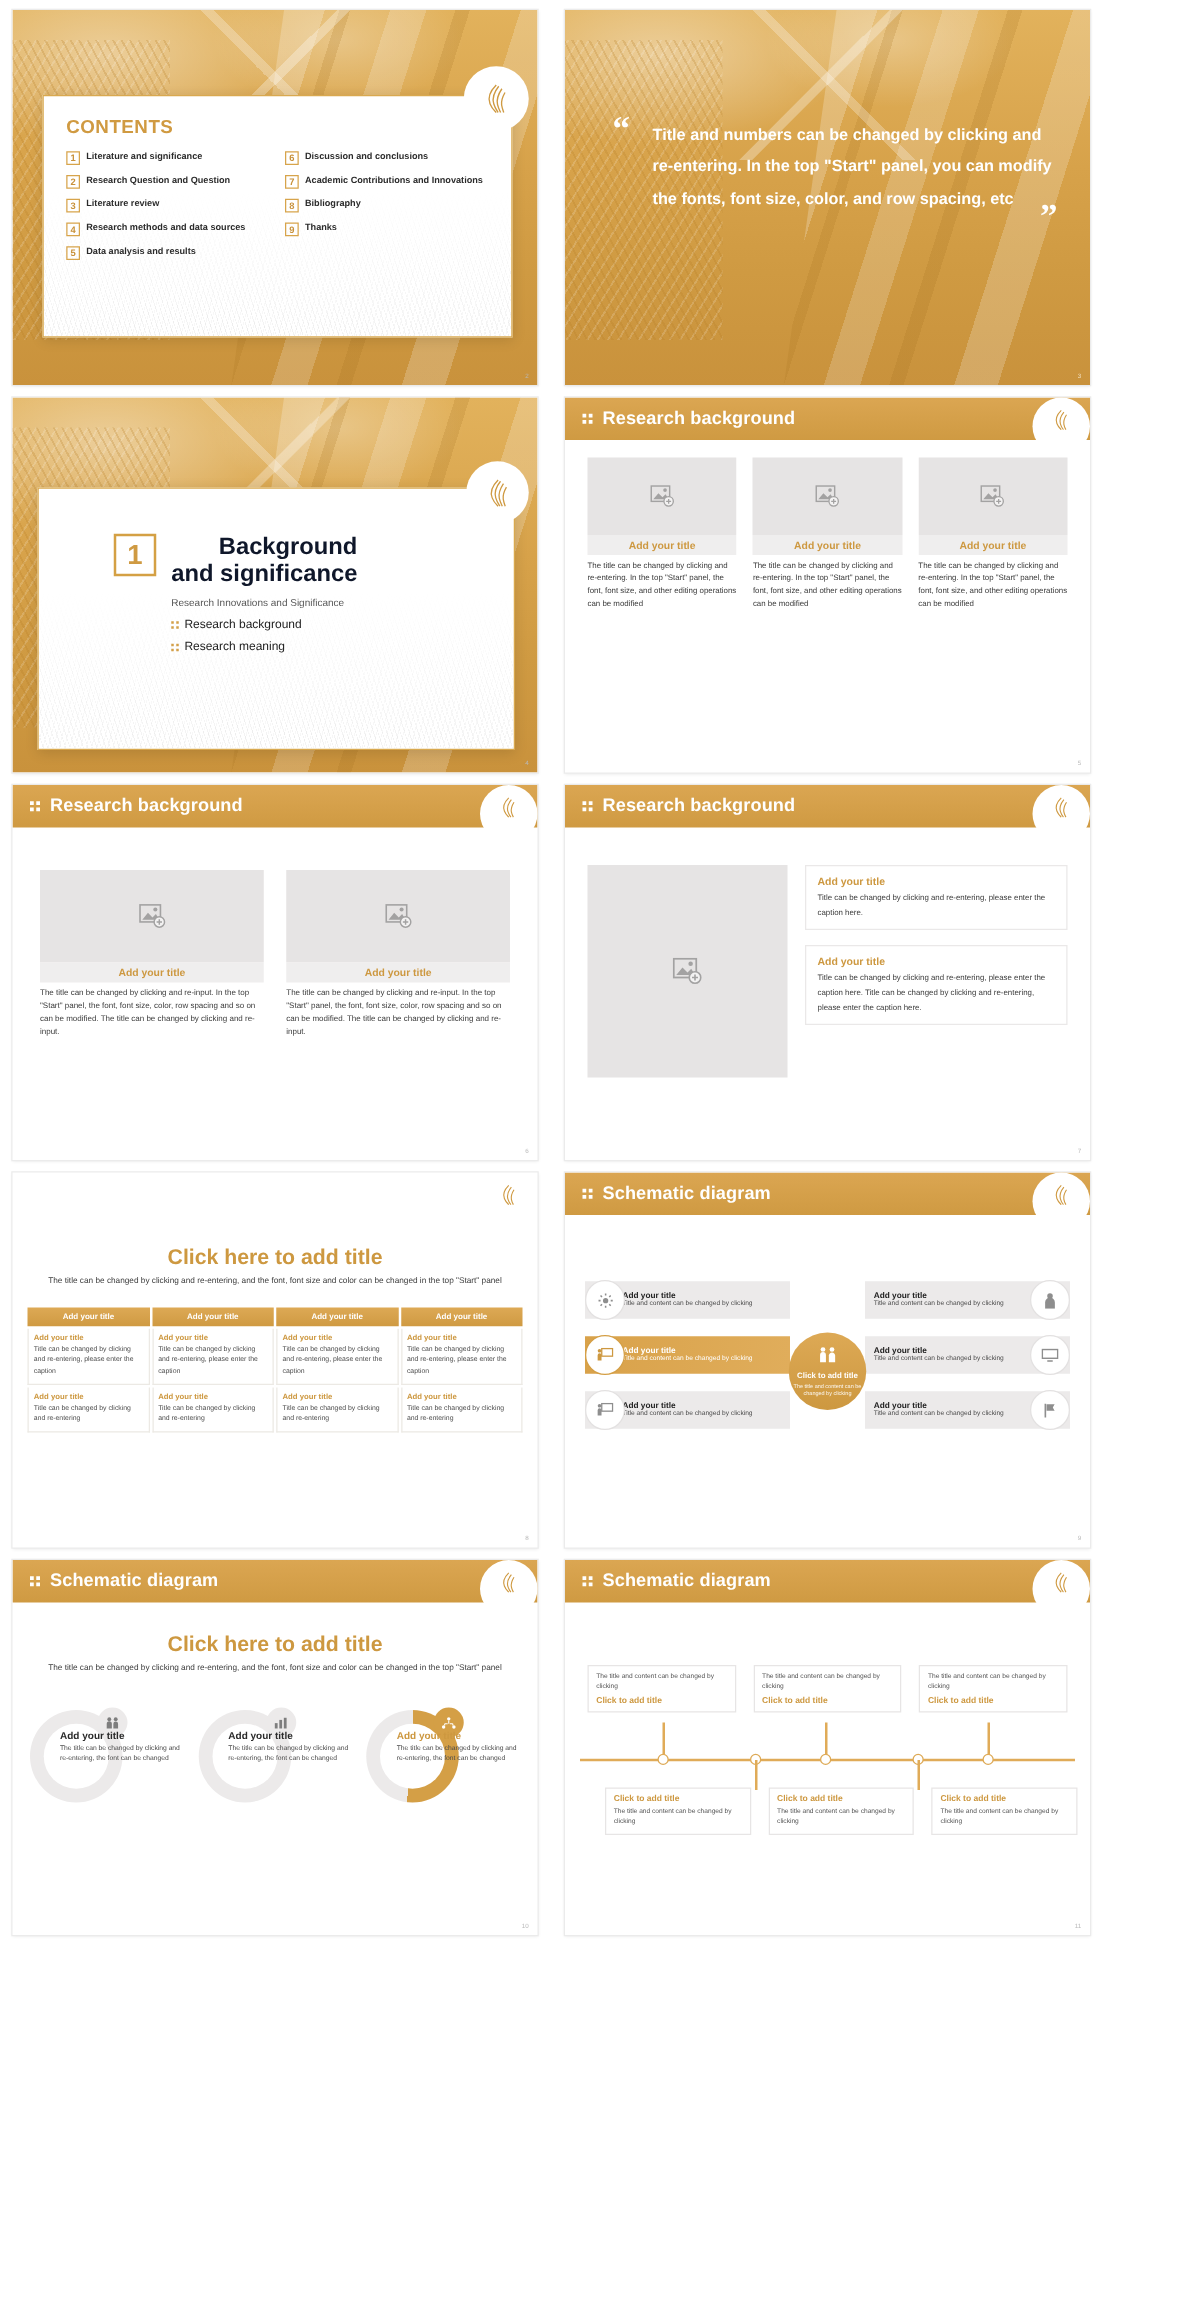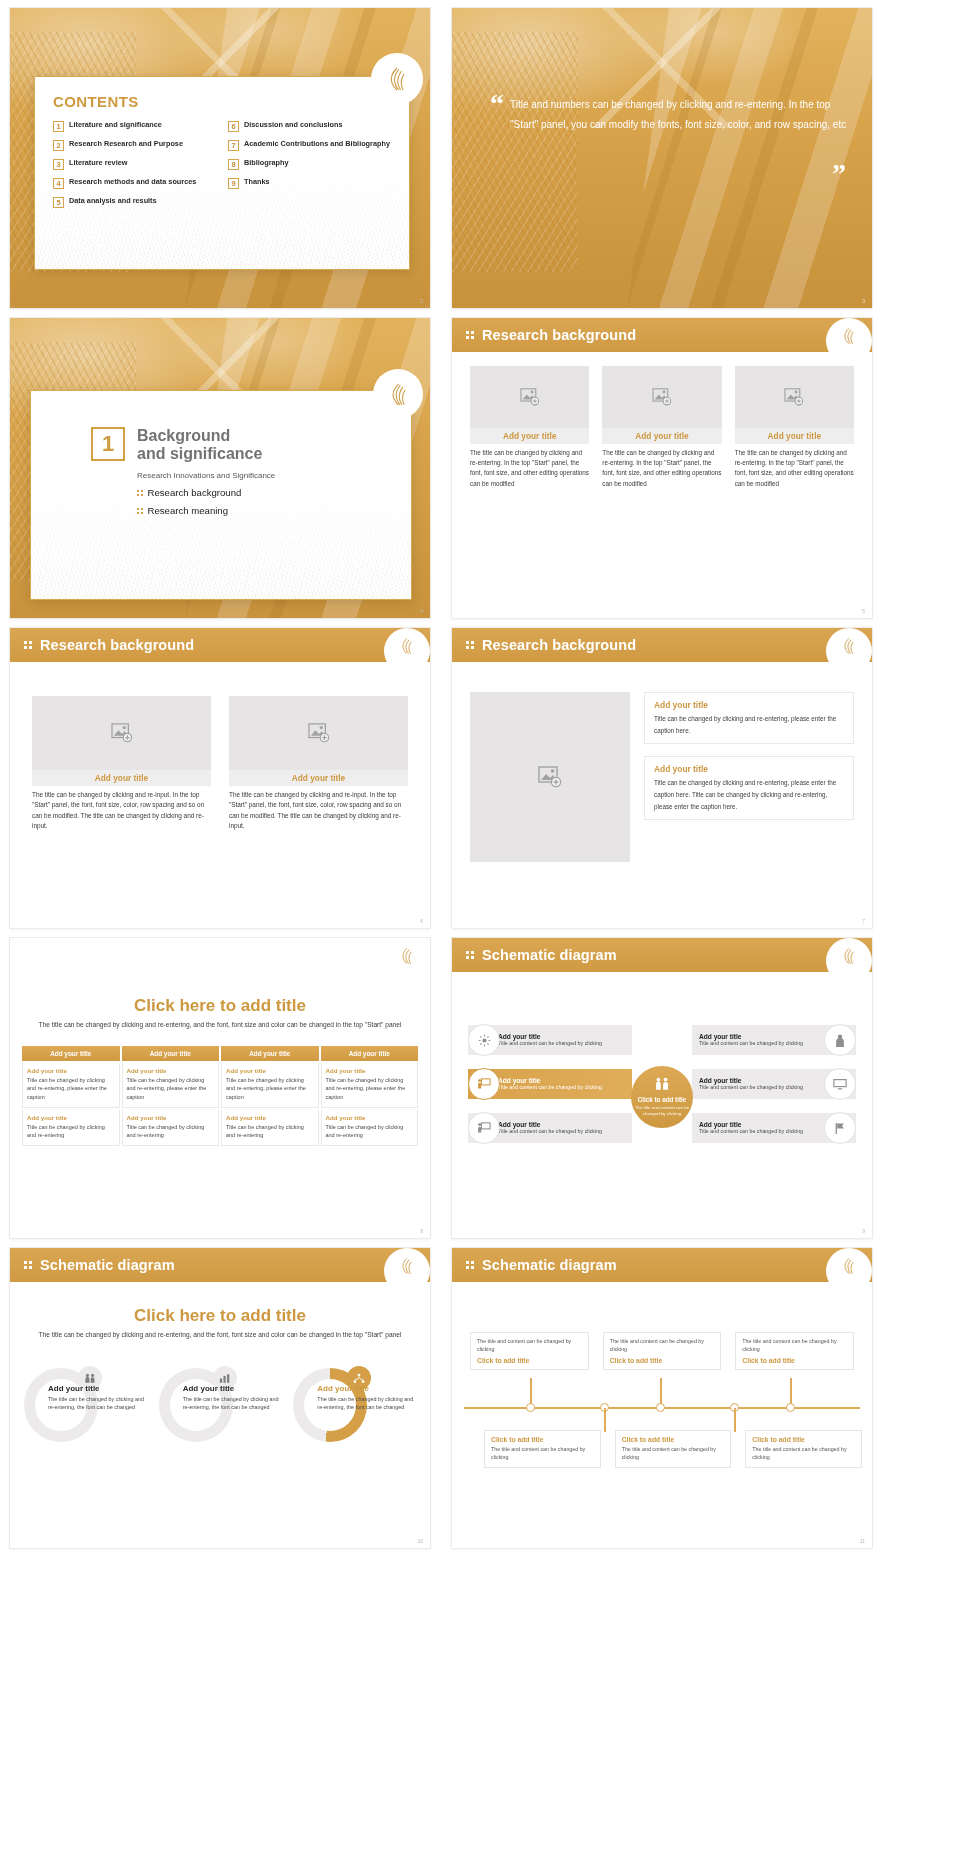--- a/index.html
+++ b/index.html
@@ -79,28 +79,28 @@
   .toc-item { display:flex; align-items:flex-start; gap:5px; min-height:17px; }
   .toc-num { flex:0 0 auto; width:11px; height:11px; border:1px solid #d7a44b; color:#c8913a;
              font-size:7.5px; font-weight:bold; display:flex; align-items:center;
              justify-content:center; margin-top:2px; }
   .toc-txt { font-size:7.3px; color:#2b2b2b; font-weight:bold; line-height:1.28; padding-top:1px; }
 
   
   .quote-wrap { position:absolute; left:38px; right:22px; top:86px; }
   .qmark { font-size:28px; color:#fff; font-weight:bold; line-height:.7; font-family:"Liberation Serif",serif; }
   .qmark.close { position:absolute; right:4px; top:70px; }
-  .quote-txt { color:#fff; font-size:10px; font-weight:normal; line-height:1.95;
-               margin-left:20px; margin-top:-22px; }
+  .quote-txt { color:#fff; font-size:13px; font-weight:bold; line-height:1.95;
+               margin-left:32px; margin-top:-22px; }
 
   
   .sec-num { width:34px; height:34px; border:2px solid #d4a044; color:#cf9a42;
              font-size:22px; font-weight:bold; display:flex; align-items:center;
              justify-content:center; }
-  .sec-title { font-size:16px; font-weight:bold; color:#737373; line-height:1.14; }
+  .sec-title { font-size:19px; font-weight:bold; color:#0f172a; line-height:1.14;text-align:right; }
   .sec-sub { font-size:8px; color:#575757; margin-top:8px; }
   .sec-li { display:flex; align-items:center; gap:5px; margin-top:7px; }
   .sec-li .dd { display:grid; grid-template-columns:2px 2px; grid-template-rows:2px 2px;
                 gap:1.5px; }
   .sec-li .dd i{ width:2px; height:2px; background:#d3a04a; display:block; }
   .sec-li span { font-size:9.6px; color:#222; }
 
   
   .ph { background:#e6e4e4; display:flex; align-items:center; justify-content:center; }
   .ph svg { opacity:.55; }
@@ -187,25 +187,25 @@
           <div class="toc-item">
               <span class="toc-num">1</span>
               <span class="toc-txt">Literature and significance</span>
             </div>
           <div class="toc-item">
               <span class="toc-num">6</span>
               <span class="toc-txt">Discussion and conclusions</span>
             </div>
           <div class="toc-item">
               <span class="toc-num">2</span>
-              <span class="toc-txt">Research Research and Purpose</span>
+              <span class="toc-txt">Research Question and Question</span>
             </div>
           <div class="toc-item">
               <span class="toc-num">7</span>
-              <span class="toc-txt">Academic Contributions and Bibliography</span>
+              <span class="toc-txt">Academic Contributions and Innovations</span>
             </div>
           <div class="toc-item">
               <span class="toc-num">3</span>
               <span class="toc-txt">Literature review</span>
             </div>
           <div class="toc-item">
               <span class="toc-num">8</span>
               <span class="toc-txt">Bibliography</span>
             </div>
           <div class="toc-item">

